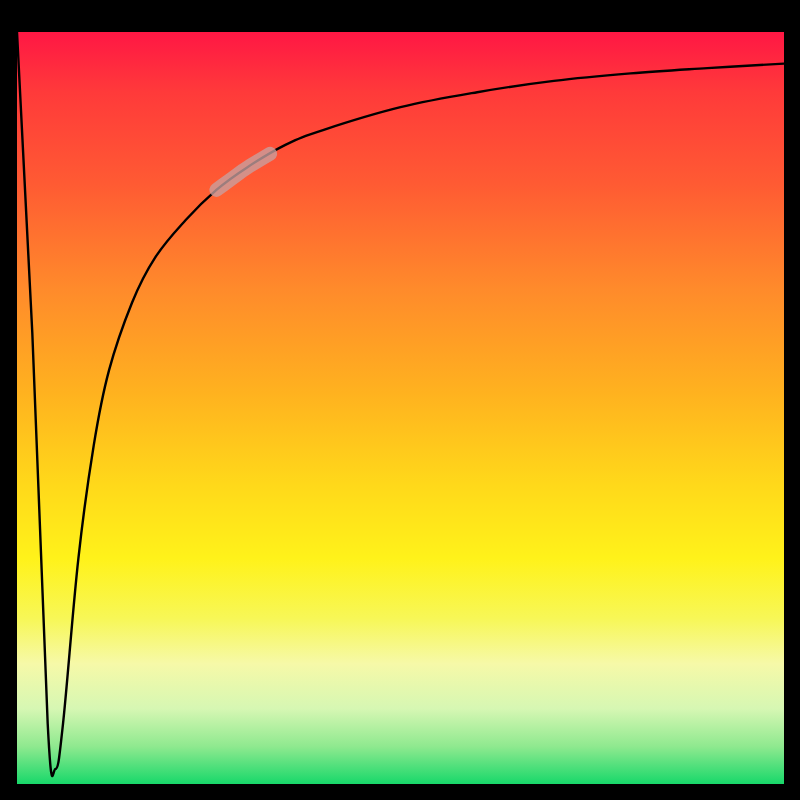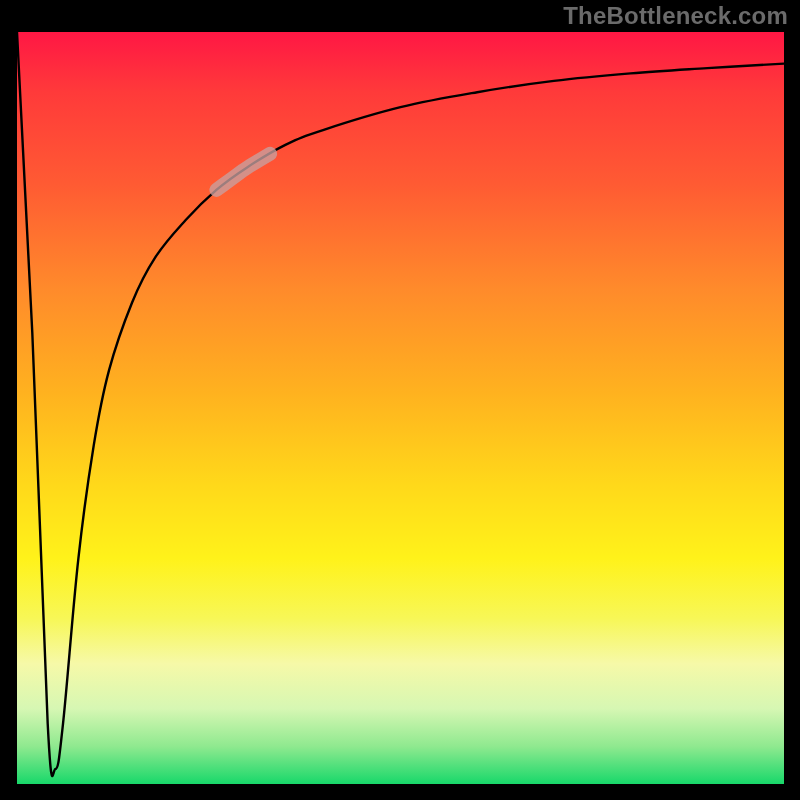--- a/index.html
+++ b/index.html
@@ -123,15 +123,14 @@
       </svg>
     </div>
 
     <div class="border-top"></div>
     <div class="border-bottom"></div>
     <div class="border-left"></div>
     <div class="border-right"></div>
 
   </div>
 
-  <div class="watermark">TheBottleneck.com</div>
 
 </div>
 
 </body></html>

